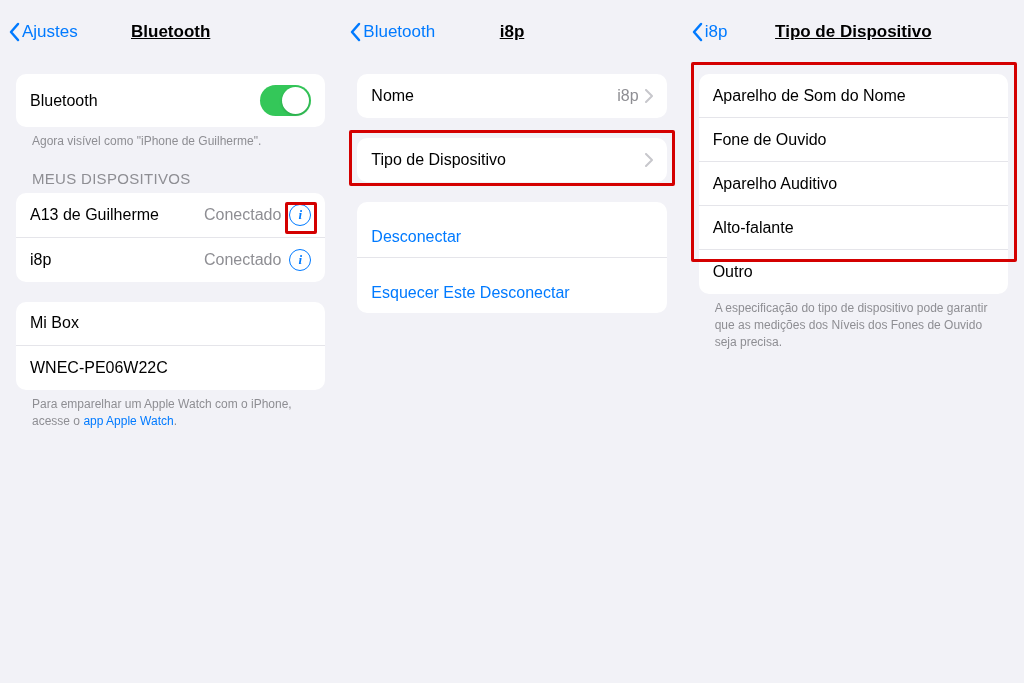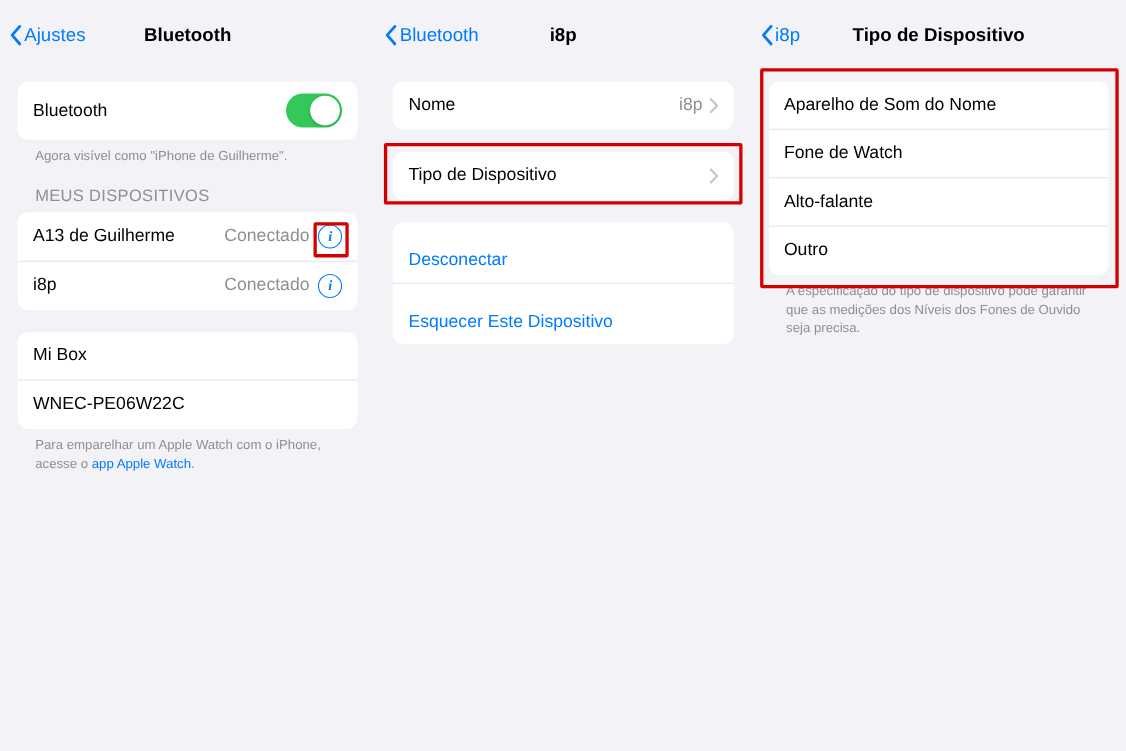--- a/index.html
+++ b/index.html
@@ -16,20 +16,21 @@
       position: relative;
     }
     .header {
       display: flex;
       align-items: center;
       justify-content: center;
       height: 44px;
       position: relative;
       padding: 0 12px;
       margin-top: 10px;
+      text-decoration: underline;
     }
     .back-btn {
       position: absolute;
       left: 8px;
       display: flex;
       align-items: center;
       color: #007aff;
       font-size: 17px;
       cursor: pointer;
     }
@@ -258,21 +259,21 @@
         </div>
       </div>
     </div>
 
     <div class="group">
       <div class="list">
         <div class="row link-row">
           <span class="row-label">Desconectar</span>
         </div>
         <div class="row link-row">
-          <span class="row-label">Esquecer Este Dispositivo</span>
+          <span class="row-label">Esquecer Este Desconectar</span>
         </div>
       </div>
     </div>
   </div>
 
   <div class="highlight-red" style="top:130px; left:8px; width:326px; height:56px;"></div>
 </div>
 
 <div class="panel">
   <div class="header">
@@ -285,21 +286,24 @@
     <div class="title">Tipo de Dispositivo</div>
   </div>
 
   <div class="content">
     <div class="group">
       <div class="list">
         <div class="row">
           <span class="row-label">Aparelho de Som do Nome</span>
         </div>
         <div class="row">
-          <span class="row-label">Fone de Watch</span>
+          <span class="row-label">Fone de Ouvido</span>
+        </div>
+        <div class="row">
+          <span class="row-label">Aparelho Auditivo</span>
         </div>
         <div class="row">
           <span class="row-label">Alto-falante</span>
         </div>
         <div class="row">
           <span class="row-label">Outro</span>
         </div>
       </div>
       <div class="footer-text">A especificação do tipo de dispositivo pode garantir que as medições dos Níveis dos Fones de Ouvido seja precisa.</div>
     </div>

